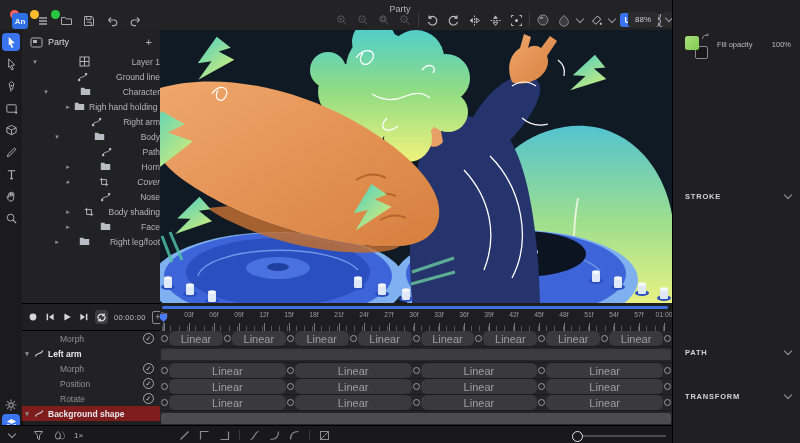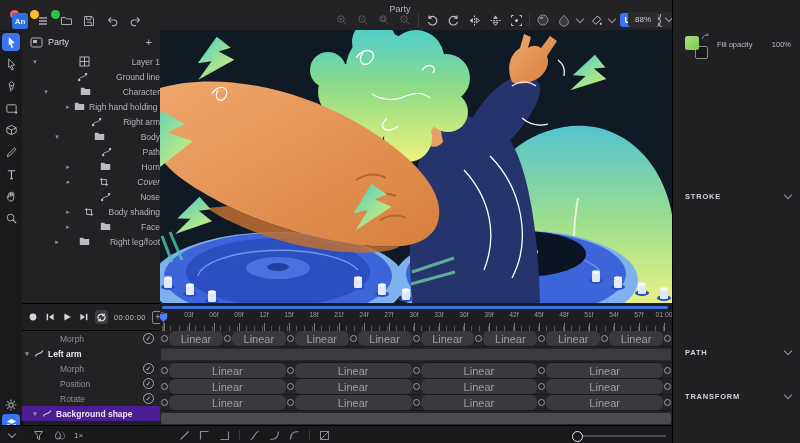--- a/index.html
+++ b/index.html
@@ -45,21 +45,21 @@
   .pbtn.boxed{background:#3d3d41;}
   #timecode{font-size:7.5px;color:#bdbdc2;margin-left:2px;letter-spacing:.3px;}
   .plusbox{width:11px;height:11px;border:1px solid #8a8a90;border-radius:2px;color:#b5b5ba;font-size:9px;
     display:flex;align-items:center;justify-content:center;margin-left:2px;}
   
   #prop-rows{left:22px;top:331px;width:138px;background:#222225;border-right:1px solid #000;}
   .prow{height:15px;display:flex;align-items:center;font-size:8.5px;color:#909096;padding-right:6px;}
   .prow .plabel{margin-left:38px;}
   .prow.group{color:#e8e8ec;font-weight:bold;}
   .prow.group .plabel{margin-left:3px;}
-  .prow.sel{background:#4c1d95;padding-left:8px;}
+  .prow.sel{background:#7f1d1d;}
   .ckc{margin-left:auto;width:9px;height:9px;border:1px solid #a8a8ae;border-radius:50%;color:#c9c9ce;
     font-size:7px;line-height:9px;text-align:center;flex:none;}
   
   #tl-zone{left:160px;top:303px;width:512px;height:140px;background:#1e1e20;}
   #tl-scroll{left:2px;top:3px;width:506px;height:3px;border-radius:2px;background:#3f6fe0;}
   #ruler{left:0;top:8px;width:512px;height:20px;}
   #ruler .tickbed{position:absolute;left:2px;bottom:0;width:502px;height:5px;
     background:repeating-linear-gradient(to right,#55555a 0 1px,transparent 1px 8.35px);}
   .rlabel{position:absolute;top:0;transform:translateX(-50%);font-size:6.8px;color:#9a9aa0;}
   .rtick{position:absolute;bottom:0;width:1px;height:8px;background:#77777d;}

